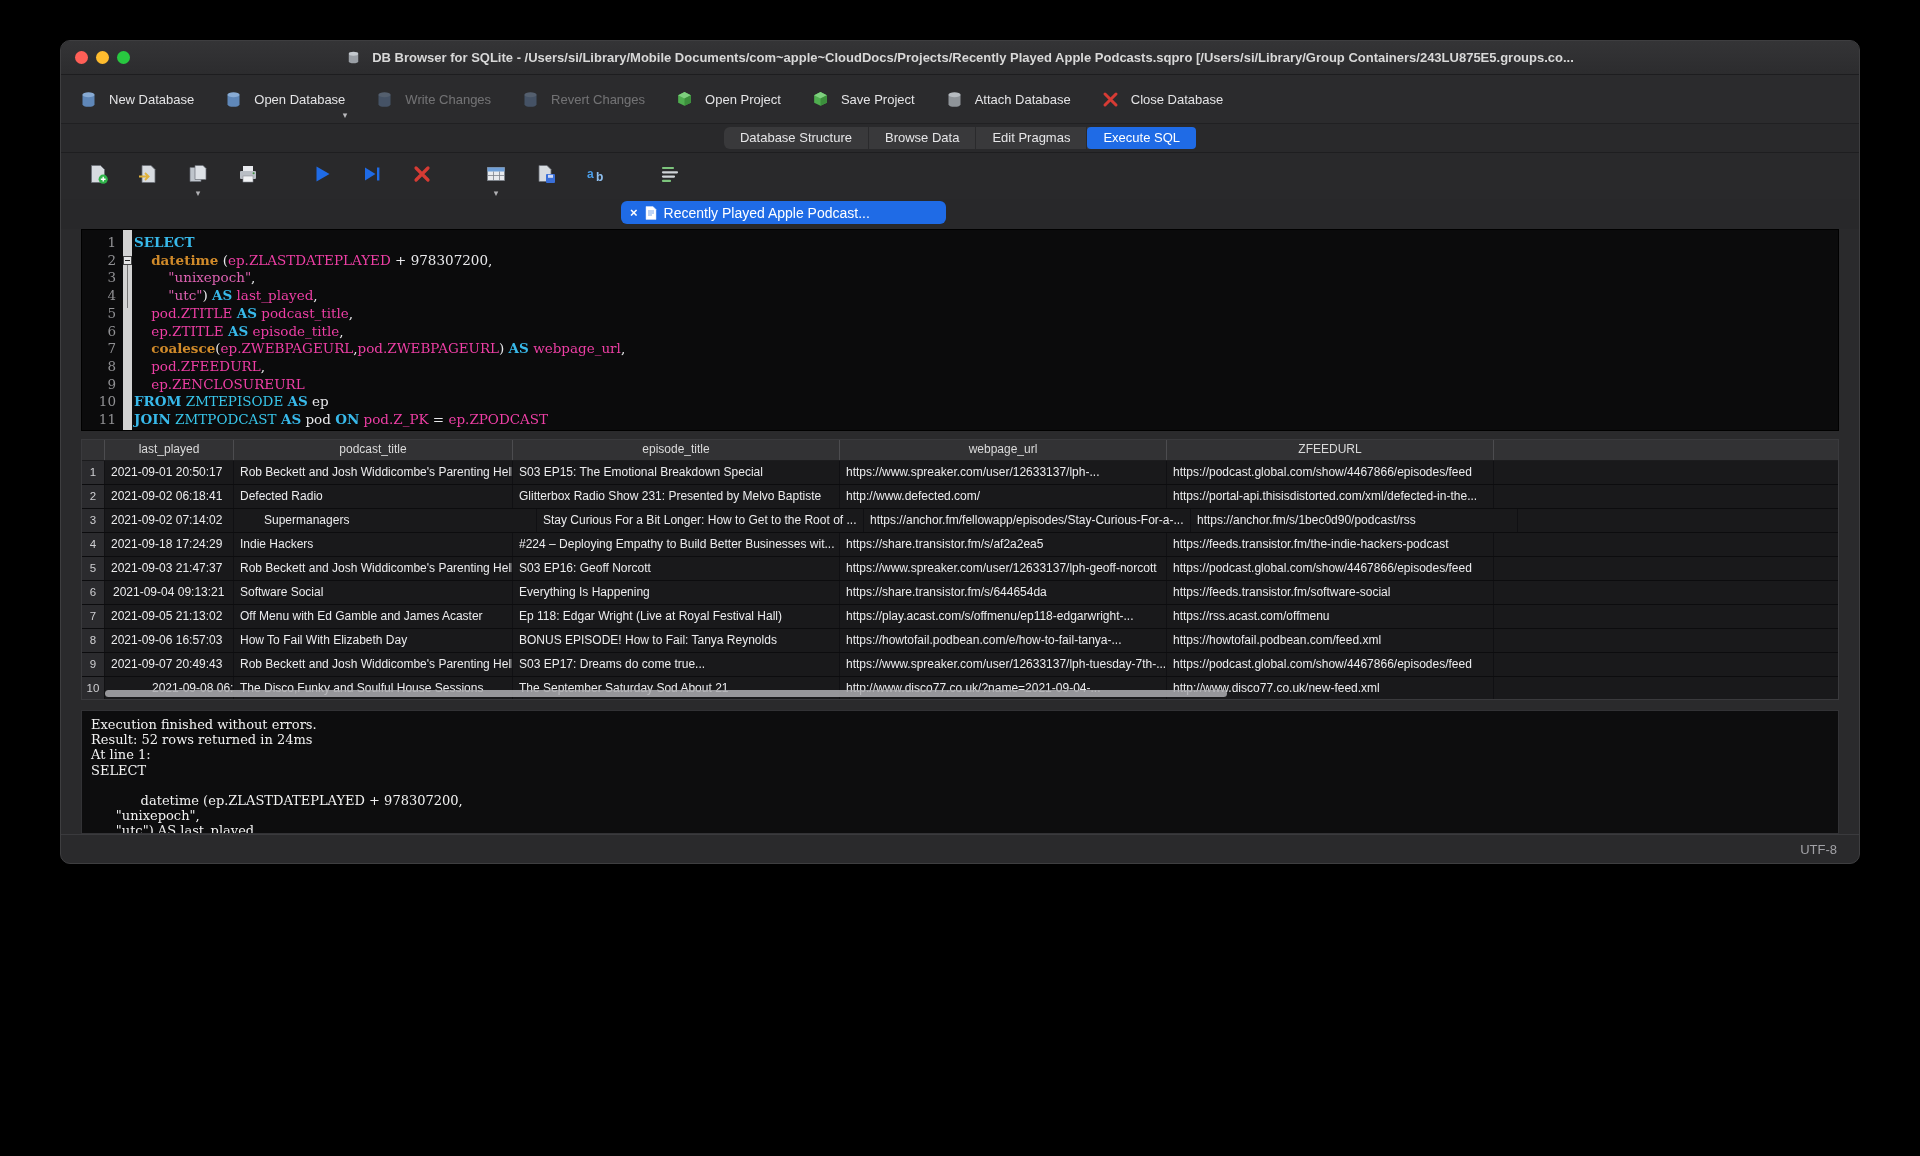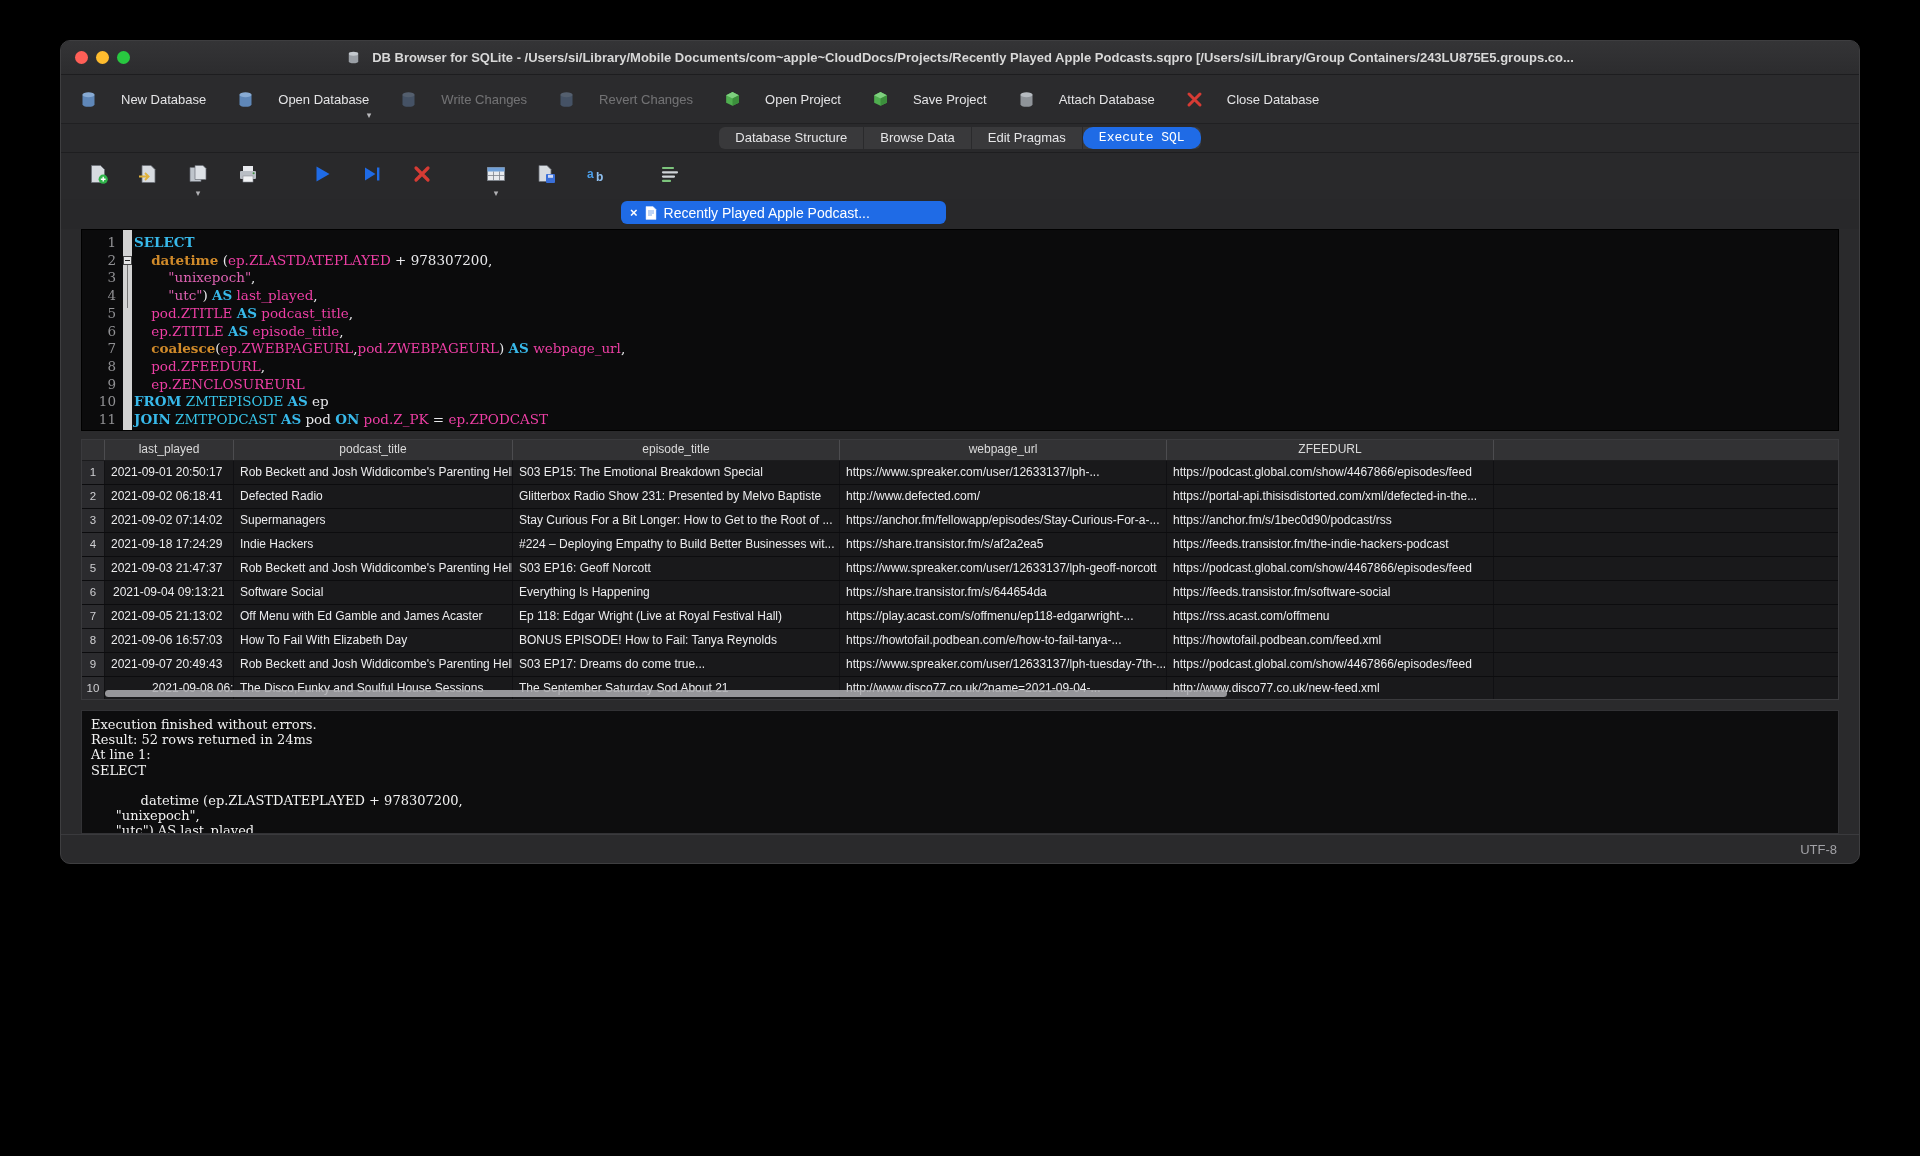--- a/index.html
+++ b/index.html
@@ -13,34 +13,34 @@
     border-bottom:1px solid #1d1d1f;position:relative;display:flex;align-items:center;justify-content:center;}
   .lights{position:absolute;left:14px;top:0;height:100%;display:flex;align-items:center;gap:8px;}
   .light{width:13px;height:13px;border-radius:50%;display:inline-block;}
   .light.red{background:#ff5f57;}.light.yellow{background:#febc2e;}.light.green{background:#28c840;}
   .titlewrap{display:flex;align-items:center;gap:11px;max-width:1500px;overflow:hidden;}
   .titletext{font-size:13px;font-weight:bold;color:#d8d8d8;white-space:nowrap;overflow:hidden;text-overflow:ellipsis;}
   .titleicon{display:inline-flex;}
   
   .toolbar{height:48px;flex:0 0 48px;background:#2b2b2d;border-bottom:1px solid #202022;
     display:flex;align-items:center;padding:0 18px;gap:30px;}
-  .tbtn{display:flex;align-items:center;gap:23px;position:relative;cursor:default;}
+  .tbtn{display:flex;align-items:center;gap:11px;position:relative;cursor:default;}
   .tbtn .tblabel{font-size:13px;color:#e4e4e6;white-space:nowrap;}
   .tbtn.disabled{opacity:.38;}
   .tbicon{position:relative;display:inline-flex;width:19px;height:19px;}
   .tbchev{position:absolute;right:-2px;bottom:-11px;font-size:9px;color:#b9b9bc;}
   
   .tabbar{height:28px;flex:0 0 28px;background:#29292b;border-bottom:1px solid #1e1e20;
     display:flex;align-items:center;justify-content:center;}
   .segs{display:flex;background:#39393b;border-radius:6px;overflow:visible;}
   .vtab{font-size:13px;color:#e6e6e8;padding:0 16px;height:22px;line-height:22px;white-space:nowrap;
     border-right:1px solid #2a2a2c;cursor:default;}
   .vtab:first-child{border-radius:6px 0 0 6px;}
   .vtab:last-child{border-right:none;border-radius:0 6px 6px 0;}
-  .vtab.active{background:var(--accent);color:#fff;border-radius:10px;font-family:Liberation Mono, monospace;}
+  .vtab.active{background:var(--accent);color:#fff;border-radius:4px;}
   
   .sqltoolbar{height:46px;flex:0 0 46px;background:#29292b;display:flex;align-items:center;
     padding-left:22px;}
   .sqlbtn{width:30px;height:30px;display:flex;align-items:center;justify-content:center;
     position:relative;margin-right:20px;cursor:default;}
   .sqlbtn.groupstart{margin-left:24px;}
   .sqlchev{position:absolute;left:50%;transform:translateX(-50%);bottom:-7px;font-size:9px;color:#b0b0b3;}
   
   .pillrow{height:30px;flex:0 0 30px;position:relative;background:#28282a;}
   .pill{position:absolute;left:560px;top:2px;width:325px;height:23px;background:var(--accent);
@@ -333,21 +333,21 @@
             <div class="gnum">2</div>
             <div class="gcell" style="width: 129px;">2021-09-02 06:18:41</div>
             <div class="gcell" style="width: 279px;">Defected Radio</div>
             <div class="gcell" style="width: 327px;">Glitterbox Radio Show 231: Presented by Melvo Baptiste</div>
             <div class="gcell" style="width: 327px;">http://www.defected.com/</div>
             <div class="gcell" style="width: 327px;">https://portal-api.thisisdistorted.com/xml/defected-in-the...</div>
           </div>
           <div class="grow">
             <div class="gnum">3</div>
             <div class="gcell" style="width: 129px;">2021-09-02 07:14:02</div>
-            <div class="gcell" style="width: 279px;">Supermanagers</div>
+            <div class="gcell" style="width: 279px; margin-left: 24px;">Supermanagers</div>
             <div class="gcell" style="width: 327px;">Stay Curious For a Bit Longer: How to Get to the Root of ...</div>
             <div class="gcell" style="width: 327px;">https://anchor.fm/fellowapp/episodes/Stay-Curious-For-a-...</div>
             <div class="gcell" style="width: 327px;">https://anchor.fm/s/1bec0d90/podcast/rss</div>
           </div>
           <div class="grow">
             <div class="gnum">4</div>
             <div class="gcell" style="width: 129px;">2021-09-18 17:24:29</div>
             <div class="gcell" style="width: 279px;">Indie Hackers</div>
             <div class="gcell" style="width: 327px;">#224 – Deploying Empathy to Build Better Businesses wit...</div>
             <div class="gcell" style="width: 327px;">https://share.transistor.fm/s/af2a2ea5</div>

